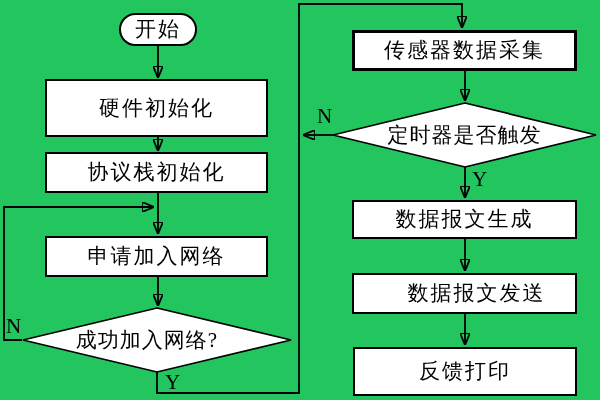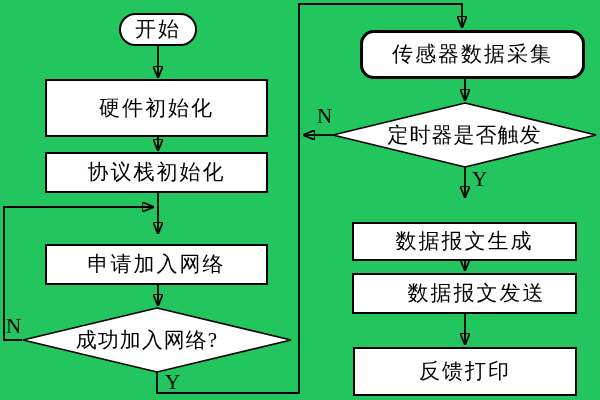--- a/index.html
+++ b/index.html
@@ -62,29 +62,29 @@
     <polygon points="157,308 291,340 157,372 23,340"></polygon>
     <polygon points="465,103 596,135 465,167 333,135"></polygon>
   </svg>
 
   <div class="node terminator" style="left:119px;top:13px;width:78px;height:33px;">开始</div>
 
   <div class="node" style="left:45px;top:79px;width:223px;height:58px;">硬件初始化</div>
 
   <div class="node" style="left:45px;top:152px;width:223px;height:41px;">协议栈初始化</div>
 
-  <div class="node" style="left:45px;top:244px;width:223px;height:41px;">申请加入网络</div>
+  <div class="node" style="left:45px;top:236px;width:223px;height:41px;">申请加入网络</div>
 
   <div class="dlabel" style="left:13px;top:308px;width:268px;height:64px;">成功加入网络?</div>
 
-  <div class="node thick" style="left:360px;top:30px;width:225px;height:49px;border-radius:14px;">传感器数据采集</div>
+  <div class="node thick" style="left:352px;top:30px;width:225px;height:41px;">传感器数据采集</div>
 
   <div class="dlabel" style="left:333px;top:103px;width:263px;height:64px;">定时器是否触发</div>
 
-  <div class="node" style="left:352px;top:200px;width:225px;height:39px;margin-top:22px;">数据报文生成</div>
+  <div class="node" style="left:352px;top:200px;width:225px;height:39px;">数据报文生成</div>
 
   <div class="node" style="left:352px;top:273px;width:225px;height:41px;padding-left:24px;">数据报文发送</div>
 
   <div class="node" style="left:353px;top:347px;width:224px;height:49px;">反馈打印</div>
 
   <div class="elabel" style="left:6px;top:316px;">N</div>
 
   <div class="elabel" style="left:165px;top:372px;">Y</div>
 
   <div class="elabel" style="left:317px;top:106px;">N</div>

